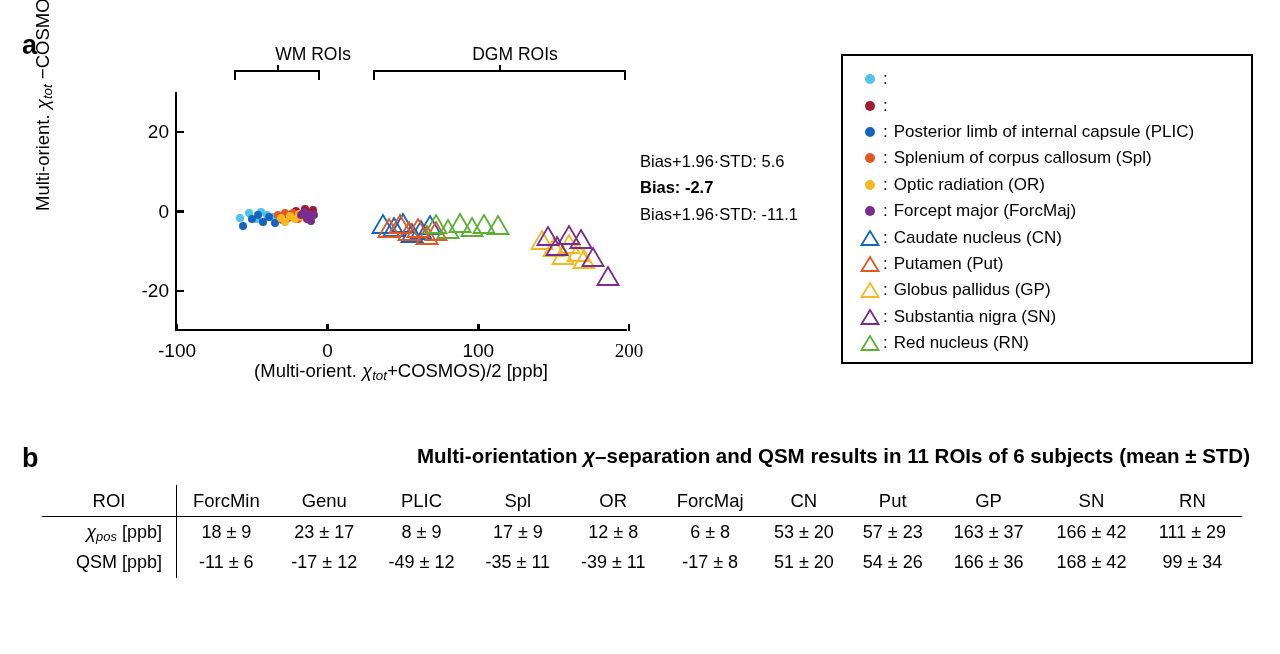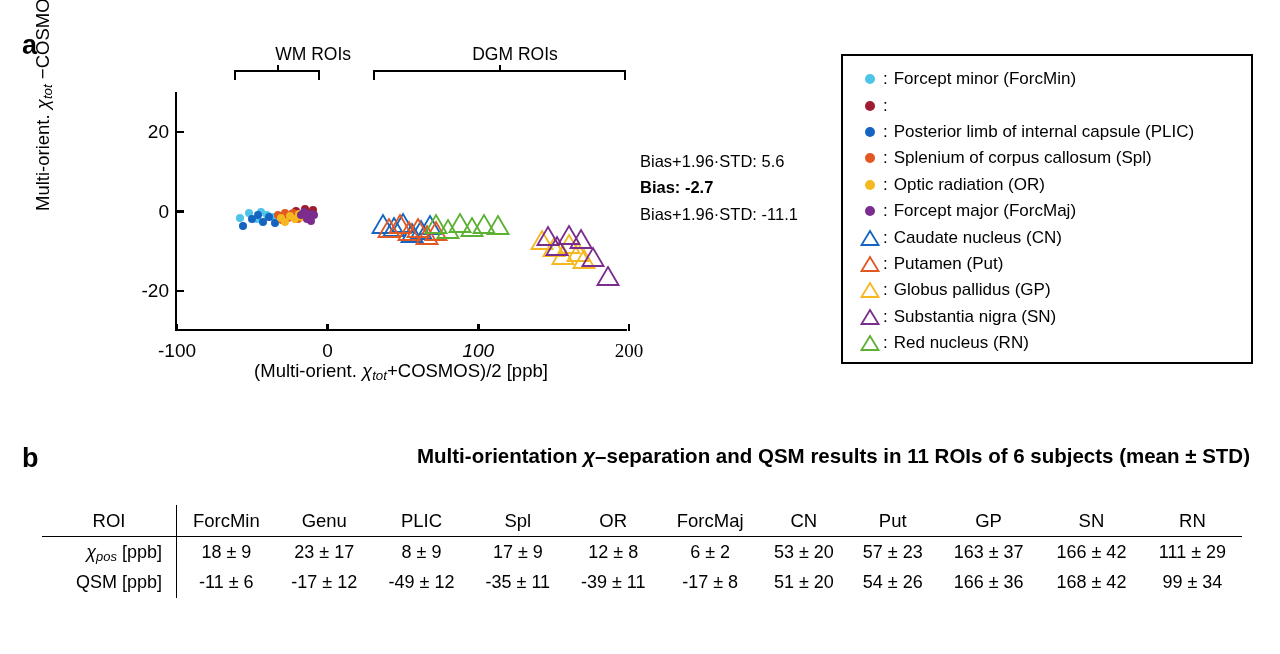--- a/index.html
+++ b/index.html
@@ -179,21 +179,20 @@
     font-weight: bold;
     white-space: nowrap;
   }
   #data-table {
     position: absolute;
     left: 42px;
     top: 485px;
     width: 1200px;
     border-collapse: collapse;
     font-size: 18px;
-    margin-top: 20px;
   }
   #data-table th, #data-table td {
     text-align: center;
     padding: 4.5px 2px;
     font-weight: normal;
     white-space: nowrap;
   }
   #data-table thead th {
     font-size: 18.5px;
   }
@@ -228,21 +227,21 @@
     (Multi-orient. <span class="ital">χ</span><span class="sub">tot</span>+COSMOS)/2 [ppb]
   </div>
 
   <div id="plot-box">
     <div id="ticks-x">
         <div class="tick-x" style="left: -1.2px;"></div>
         <div class="xlab" style="left: 0px;">-100</div>
         <div class="tick-x" style="left: 149.467px;"></div>
         <div class="xlab" style="left: 150.667px;">0</div>
         <div class="tick-x" style="left: 300.133px;"></div>
-        <div class="xlab" style="left: 301.333px; font-style: italic;">100</div>
+        <div class="xlab" style="left: 301.333px;">100</div>
         <div class="tick-x" style="left: 450.8px;"></div>
         <div class="xlab" style="left: 452px; font-family: Liberation Serif, serif;">200</div>
       </div>
     <div id="ticks-y">
         <div class="tick-y" style="top: 197.967px;"></div>
         <div class="ylab" style="top: 199.167px;">-20</div>
         <div class="tick-y" style="top: 118.3px;"></div>
         <div class="ylab" style="top: 119.5px;">0</div>
         <div class="tick-y" style="top: 38.6333px;"></div>
         <div class="ylab" style="top: 39.8333px;">20</div>
@@ -389,21 +388,20 @@
 </div>
 
 <div id="legend-box">
     <div class="legend-row">
       <span class="legend-mark">
         <svg width="14" height="14">
           <circle cx="7" cy="7" r="5" fill="#4FC3E8"></circle>
         </svg>
       </span>
       <span class="legend-colon">:</span>
-      <span>Forcept minor (ForcMin)</span>
     </div>
     <div class="legend-row">
       <span class="legend-mark">
         <svg width="14" height="14">
           <circle cx="7" cy="7" r="5" fill="#9E1B32"></circle>
         </svg>
       </span>
       <span class="legend-colon">:</span>
     </div>
     <div class="legend-row">
@@ -510,21 +508,21 @@
       </tr>
     </thead>
   <tbody>
       <tr>
         <td class="rowhead"><span class="ital">χ</span><span class="sub">pos</span> [ppb]</td>
         <td>18 ± 9</td>
         <td>23 ± 17</td>
         <td>8 ± 9</td>
         <td>17 ± 9</td>
         <td>12 ± 8</td>
-        <td>6 ± 2</td>
+        <td>6 ± 8</td>
         <td>53 ± 20</td>
         <td>57 ± 23</td>
         <td>163 ± 37</td>
         <td>166 ± 42</td>
         <td>111 ± 29</td>
       </tr>
       <tr>
         <td class="rowhead">QSM [ppb]</td>
         <td>-11 ± 6</td>
         <td>-17 ± 12</td>

